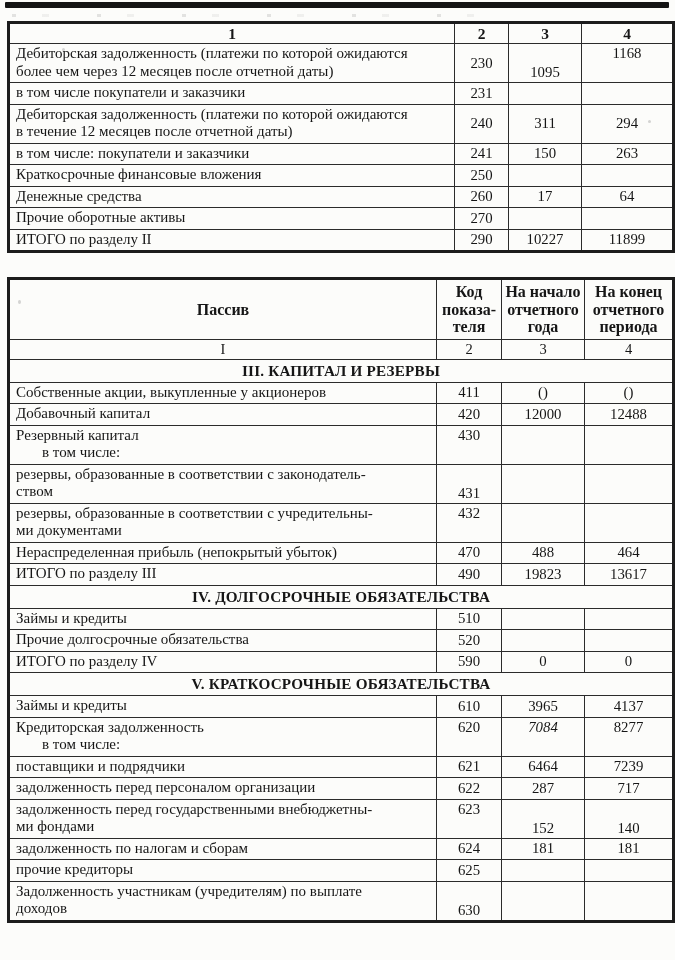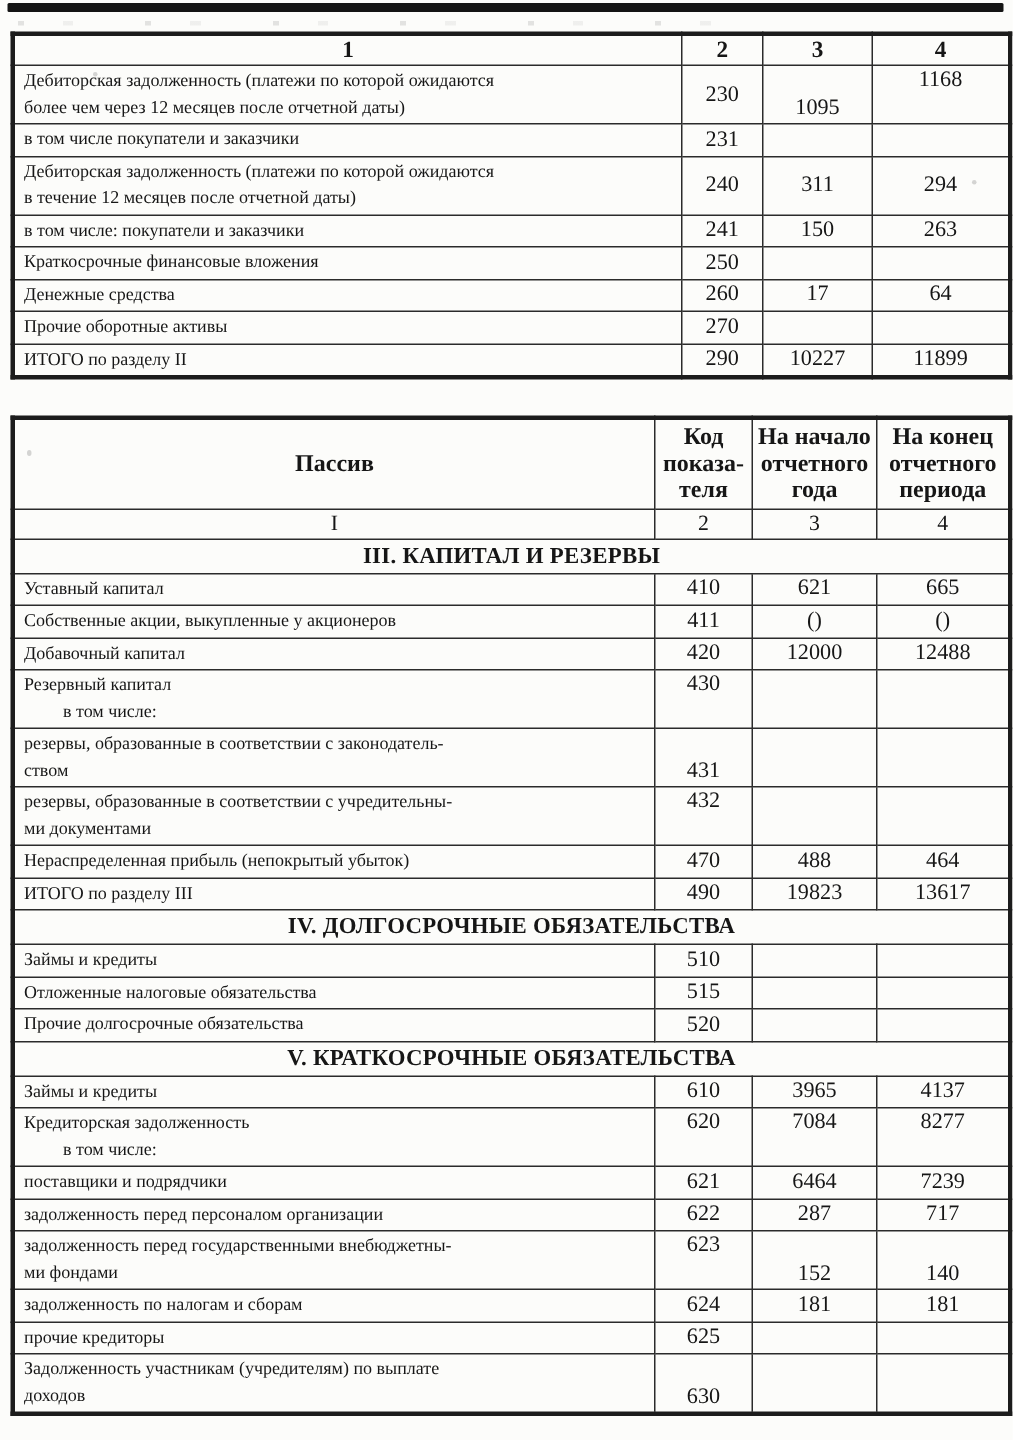--- a/index.html
+++ b/index.html
@@ -38,21 +38,21 @@
     border: 3px solid #1c1c1c;
   }
   .sheet td {
     border: 1.6px solid #2b2b2b;
     vertical-align: middle;
     height: 19px;
     overflow: hidden;
   }
   td.lbl {
     padding: 1px 6px 2px 6px;
-    font-size: 12px; line-height: 17.5px;
+    font-size: 15px; line-height: 17.5px;
   }
   td.lbl div { white-space: pre-line; }
   td.ind { }
   .sub { padding-left: 26px; }
   td.num {
     text-align: center;
     font-size: 14.8px; line-height: 17px;
     padding: 1px 2px;
   }
   tr.bold td { font-weight: bold; }
@@ -189,28 +189,20 @@
           <td class="num">I</td>
           <td class="num">2</td>
           <td class="num">3</td>
           <td class="num">4</td>
         </tr>
         <tr>
           <td class="section" colspan="4">III. КАПИТАЛ И РЕЗЕРВЫ</td>
         </tr>
         <tr>
           <td class="lbl">
-            <div>Уставный капитал</div>
-          </td>
-          <td class="num">410</td>
-          <td class="num">621</td>
-          <td class="num">665</td>
-        </tr>
-        <tr>
-          <td class="lbl">
             <div>Собственные акции, выкупленные у акционеров</div>
           </td>
           <td class="num">411</td>
           <td class="num">()</td>
           <td class="num">()</td>
         </tr>
         <tr>
           <td class="lbl">
             <div>Добавочный капитал</div>
           </td>
@@ -267,52 +259,52 @@
         <tr>
           <td class="lbl">
             <div>Займы и кредиты</div>
           </td>
           <td class="num">510</td>
           <td class="num"></td>
           <td class="num"></td>
         </tr>
         <tr>
           <td class="lbl">
-            <div>Отложенные налоговые обязательства</div>
-          </td>
-          <td class="num">515</td>
-          <td class="num"></td>
-          <td class="num"></td>
-        </tr>
-        <tr>
-          <td class="lbl">
             <div>Прочие долгосрочные обязательства</div>
           </td>
           <td class="num">520</td>
           <td class="num"></td>
           <td class="num"></td>
+        </tr>
+        <tr>
+          <td class="lbl">
+            <div>ИТОГО по разделу IV</div>
+          </td>
+          <td class="num">590</td>
+          <td class="num">0</td>
+          <td class="num">0</td>
         </tr>
         <tr>
           <td class="section" colspan="4">V. КРАТКОСРОЧНЫЕ ОБЯЗАТЕЛЬСТВА</td>
         </tr>
         <tr>
           <td class="lbl">
             <div>Займы и кредиты</div>
           </td>
           <td class="num">610</td>
           <td class="num">3965</td>
           <td class="num">4137</td>
         </tr>
         <tr>
           <td class="lbl">
             <div>Кредиторская задолженность</div>
             <div class="sub">в том числе:</div>
           </td>
           <td class="num" style="vertical-align: top;">620</td>
-          <td class="num" style="vertical-align: top;">7084</td>
+          <td class="num" style="vertical-align: top; font-style: italic;">7084</td>
           <td class="num" style="vertical-align: top;">8277</td>
         </tr>
         <tr>
           <td class="lbl ind">
             <div>поставщики и подрядчики</div>
           </td>
           <td class="num">621</td>
           <td class="num">6464</td>
           <td class="num">7239</td>
         </tr>

